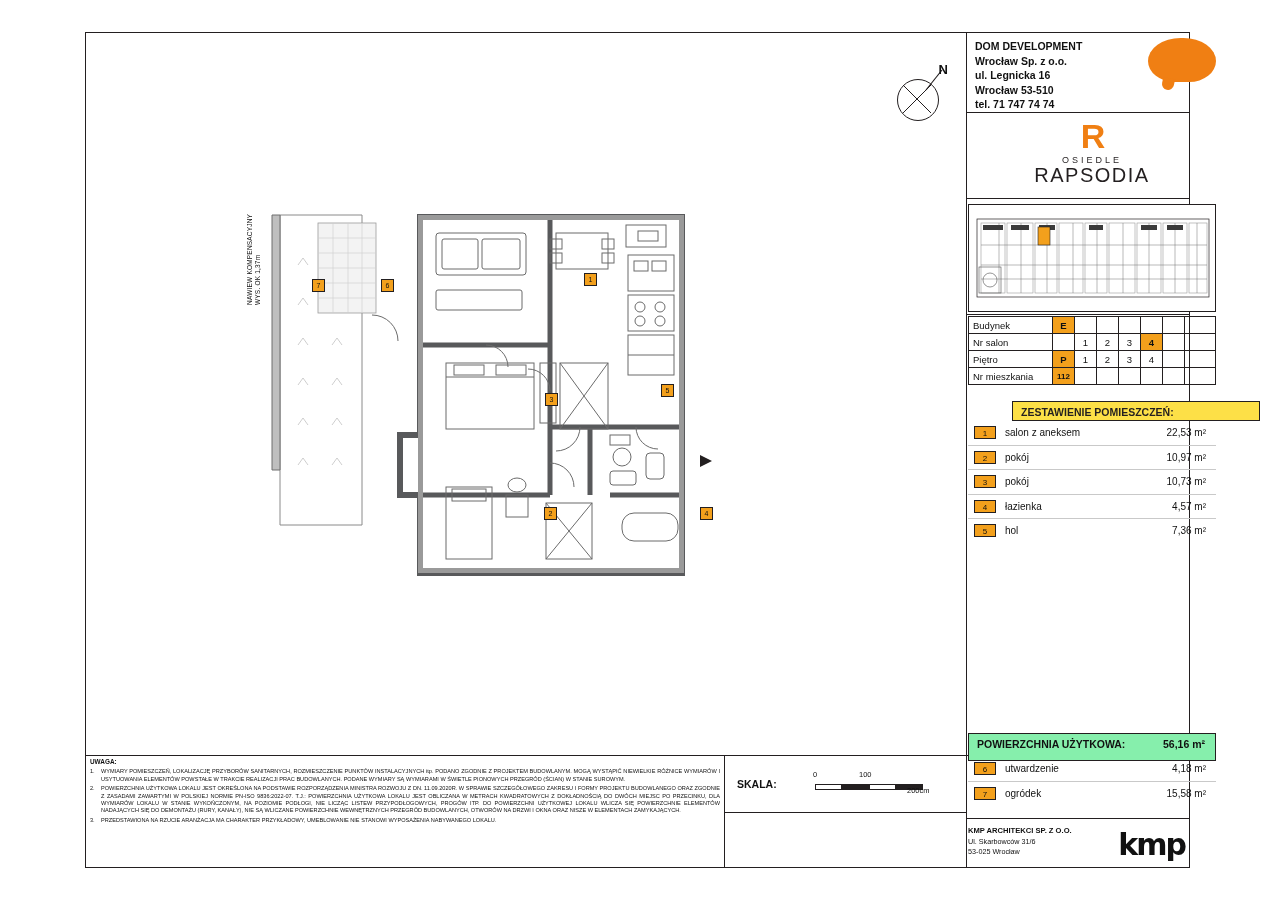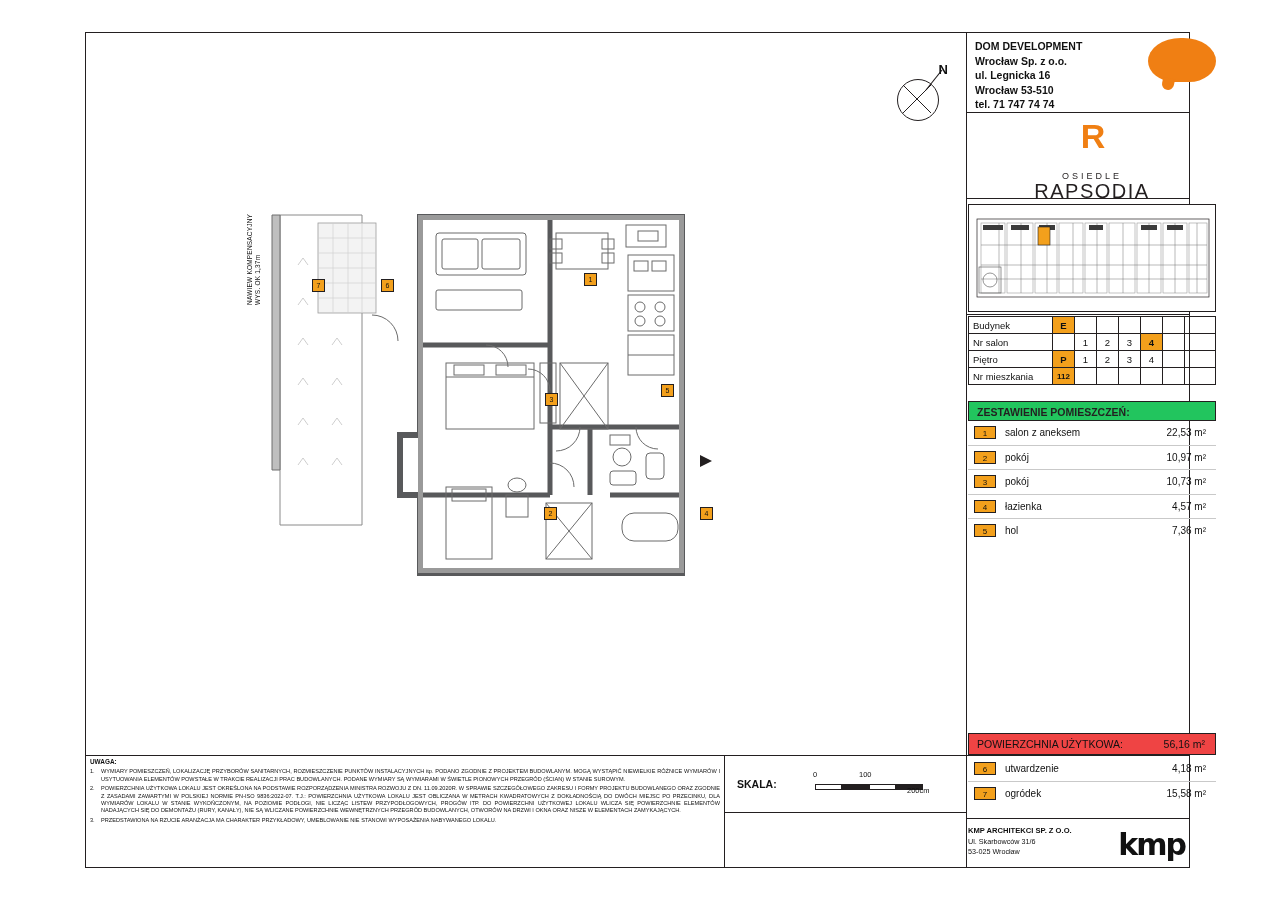--- a/index.html
+++ b/index.html
@@ -13,42 +13,42 @@
   .company{position:absolute;left:968px;top:34px;width:220px;height:78px;font-size:10.5px;line-height:14.5px;font-weight:bold;padding-left:7px;box-sizing:border-box;padding-top:5px;}
   .dom-logo{position:absolute;left:1148px;top:38px;width:68px;height:44px;}
   .dom-blob{position:absolute;left:0;top:0;width:68px;height:44px;background:#f07f13;border-radius:34px 34px 28px 28px/24px 24px 22px 22px;}
   .dom-blob:after{content:"";position:absolute;left:14px;bottom:-8px;width:12px;height:12px;background:#f07f13;border-radius:0 0 8px 8px;transform:rotate(12deg);}
   .dom-txt{position:absolute;left:0;top:11px;width:68px;text-align:left;color:#fff;font-size:9.5px;font-weight:bold;letter-spacing:.4px;margin-top:44px;}
   .dom-txt small{display:block;font-size:4.6px;letter-spacing:.2px;font-weight:bold;}
 
   
   .rap{position:absolute;left:968px;top:113px;width:248px;height:84px;text-align:center;}
   .rap .mark{font-size:34px;color:#f07f13;font-weight:bold;line-height:34px;letter-spacing:-2px;margin-top:6px;}
-  .rap .os{font-size:9px;letter-spacing:3px;color:#231f20;margin-top:18px;}
+  .rap .os{font-size:9px;letter-spacing:3px;color:#231f20;margin-top:2px;}
   .rap .nm{font-size:20px;letter-spacing:1.5px;color:#231f20;font-weight:normal;margin-top:-1px;}
 
   
   .keyplan{position:absolute;left:968px;top:204px;width:248px;height:108px;border:1px solid #231f20;box-sizing:border-box;overflow:hidden;background:#fff;}
   .kp-svg{position:absolute;left:0;top:0;}
 
   
   .tbl{position:absolute;border-collapse:collapse;font-size:9.5px;}
   .tbl td{border:1px solid #231f20;height:17px;padding:0 4px;box-sizing:border-box;}
   .cellhi{background:#f3a01c;text-align:center;font-weight:bold;}
   .cellc{text-align:center;}
 
-  .zest-hdr{position:absolute;left:968px;top:401px;width:248px;height:20px;background:#22c55e;color:#231f20;font-weight:bold;font-size:10.5px;line-height:20px;padding-left:8px;box-sizing:border-box;border:1px solid #231f20;}
+  .zest-hdr{position:absolute;left:1012px;top:401px;width:248px;height:20px;background:#fde047;color:#231f20;font-weight:bold;font-size:10.5px;line-height:20px;padding-left:8px;box-sizing:border-box;border:1px solid #231f20;}
   .rooms{position:absolute;left:968px;top:421px;width:248px;font-size:10px;}
   .room-row{display:flex;align-items:center;height:23.5px;}
   .room-num{width:22px;height:13px;margin-left:6px;background:#f3a01c;border:1px solid #231f20;font-size:8px;line-height:13px;text-align:center;box-sizing:border-box;}
   .room-name{flex:1;padding-left:9px;}
   .room-area{width:72px;text-align:right;padding-right:10px;}
   .room-sep{height:1px;background:#c9c9c9;margin:0 0px;}
 
-  .pu{position:absolute;left:968px;top:733px;width:248px;height:22px;background:#ef4444;border:1px solid #231f20;box-sizing:border-box;font-weight:normal;font-size:10.5px;line-height:21px;}
+  .pu{position:absolute;left:968px;top:733px;width:248px;height:28px;background:#86efac;border:1px solid #231f20;box-sizing:border-box;font-weight:bold;font-size:10.5px;line-height:21px;}
   .pu .l{position:absolute;left:8px;}
   .pu .r{position:absolute;right:10px;}
   .extra{position:absolute;left:968px;top:757px;width:248px;font-size:10px;}
 
   
   .notes{position:absolute;left:90px;top:758px;width:630px;font-size:5.6px;line-height:7.4px;text-align:justify;}
   .notes .ttl{font-size:6.4px;font-weight:bold;margin-bottom:3px;}
   .notes .ln{display:flex;margin-bottom:2px;}
   .notes .ln .n{width:11px;flex:none;}
 

